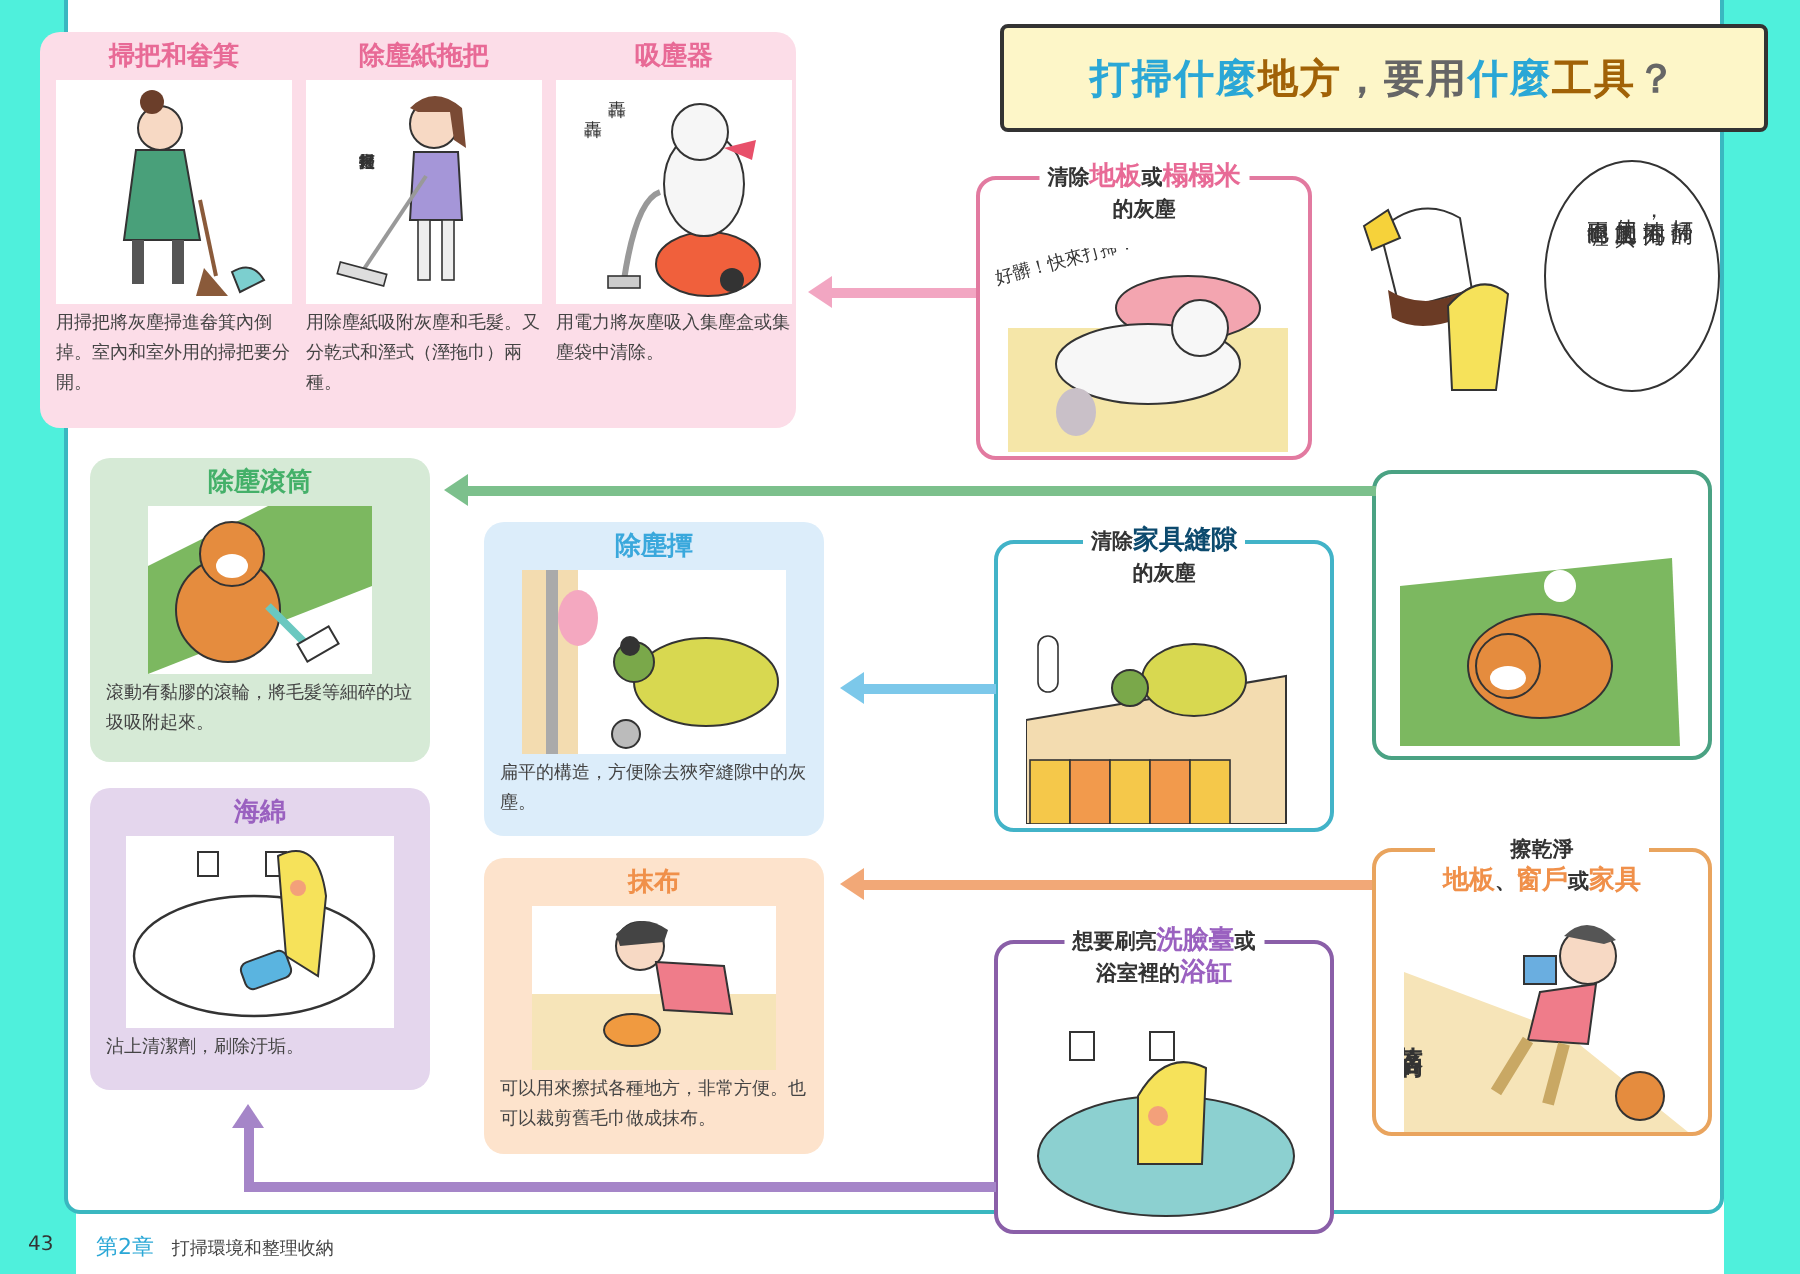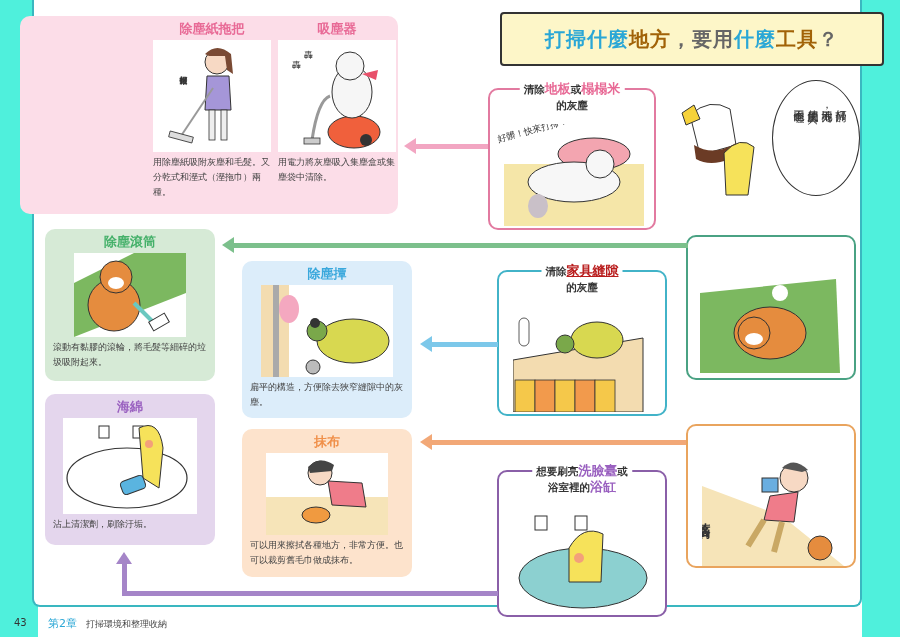--- a/index.html
+++ b/index.html
@@ -29,21 +29,21 @@
 
   .banner { left: 500px; top: 12px; width: 384px; height: 54px; background: #fdf6c8; border: 2px solid #333; border-radius: 4px; display:flex; align-items:center; justify-content:center; font-size: 20px; font-weight: bold; letter-spacing: 1px;}
   .banner .b1 { color: #2aa7d6; }
   .banner .b2 { color: #a16207; }
   .banner .b3 { color: #666; }
 
   .scene { position: absolute; background: #fff; border: 2px solid; border-radius: 10px; }
   .scene-label { position: absolute; left: 50%; transform: translateX(-50%); top: -9px; background: #fff; padding: 0 4px; font-size: 10.5px; font-weight: bold; color: #333; text-align: center; white-space: nowrap; line-height: 16px; }
   .hl-pink { color: #e86a96; font-size: 13px; }
   .hl-green { color: #44b069; font-size: 13px; }
-  .hl-blue { color: #b91c1c; font-size: 13px; text-decoration: underline; }
+  .hl-blue { color: #0c4a6e; font-size: 13px; }
   .hl-orange { color: #f0904a; font-size: 13px; }
   .hl-purple { color: #9a61c0; font-size: 13px; }
 
   .arrow-line { position: absolute; height: 5px; }
   .arrow-head { position: absolute; width: 0; height: 0; }
 
   .footer-num { font-size: 10px; color: #333; }
   .footer-ch { font-size: 9px; color: #444; }
   .footer-ch .chn { color: #2aa7d6; font-size: 11px; }
 
@@ -54,20 +54,36 @@
 </head>
 <body>
 
 <div class="abs teal-left"></div>
 <div class="abs teal-right"></div>
 <div class="abs page-inner"></div>
 <div class="abs" style="left:38px;top:610px;width:824px;height:27px;background:#fff;"></div>
 <div class="abs" style="left:0;top:610px;width:38px;height:27px;background:#4ff0dc;"></div>
 
 <div class="panel pink-panel">
+  <div class="pink-col" style="left:8px;">
+    <div class="panel-title pink-title">掃把和畚箕</div>
+    <div class="panel-img" style="height:112px;margin-top:2px;">
+      <svg width="118" height="112" viewBox="0 0 118 112">
+        <circle cx="52" cy="24" r="11" fill="#f7d9c4" stroke="#333" stroke-width="1"></circle>
+        <circle cx="48" cy="11" r="6" fill="#6b3e2a"></circle>
+        <path d="M40 35 L64 35 L72 80 L34 80 Z" fill="#49a07a" stroke="#333" stroke-width="1"></path>
+        <rect x="38" y="80" width="6" height="22" fill="#555"></rect>
+        <rect x="58" y="80" width="6" height="22" fill="#555"></rect>
+        <line x1="72" y1="60" x2="80" y2="98" stroke="#8a5a3a" stroke-width="2"></line>
+        <path d="M74 94 L86 108 L70 108 Z" fill="#8a5a3a"></path>
+        <path d="M88 96 Q98 90 104 100 L92 106 Z" fill="#7ccfcf" stroke="#333" stroke-width="1"></path>
+      </svg>
+    </div>
+    <div class="panel-cap">用掃把將灰塵掃進畚箕內倒掉。室內和室外用的掃把要分開。</div>
+  </div>
   <div class="pink-col" style="left:133px;">
     <div class="panel-title pink-title">除塵紙拖把</div>
     <div class="panel-img" style="height:112px;margin-top:2px;">
       <svg width="118" height="112" viewBox="0 0 118 112">
         <circle cx="64" cy="22" r="12" fill="#f7d9c4" stroke="#333" stroke-width="1"></circle>
         <path d="M52 14 Q64 2 78 14 L80 34 L74 30 L72 16 L56 16 Z" fill="#7a4a34"></path>
         <path d="M54 36 L76 36 L78 70 L52 70 Z" fill="#a596d8" stroke="#333" stroke-width="1"></path>
         <rect x="56" y="70" width="6" height="30" fill="#eee" stroke="#333" stroke-width="0.8"></rect>
         <rect x="68" y="70" width="6" height="30" fill="#eee" stroke="#333" stroke-width="0.8"></rect>
         <line x1="60" y1="48" x2="28" y2="96" stroke="#999" stroke-width="2"></line>
@@ -154,20 +170,24 @@
     <rect x="42" y="66" width="20" height="32" fill="#f5c84a" stroke="#333" stroke-width="0.8"></rect>
     <rect x="62" y="66" width="20" height="32" fill="#f29a4c" stroke="#333" stroke-width="0.8"></rect>
     <rect x="82" y="66" width="20" height="32" fill="#f5c84a" stroke="#333" stroke-width="0.8"></rect>
     <ellipse cx="84" cy="26" rx="26" ry="18" fill="#d8d850" stroke="#333" stroke-width="1"></ellipse>
     <circle cx="52" cy="30" r="9" fill="#7aa84a" stroke="#333" stroke-width="1"></circle>
     <rect x="6" y="4" width="10" height="28" rx="5" fill="#fff" stroke="#333" stroke-width="0.8"></rect>
   </svg>
 </div>
 
 <div class="scene" style="left:686px;top:424px;width:170px;height:144px;border-color:#e9a45e;">
+  <div class="scene-label">
+    <span>擦乾淨</span><br>
+    <span class="hl-orange">地板</span><span>、</span><span class="hl-orange">窗戶</span><span>或</span><span class="hl-orange">家具</span>
+  </div>
   <svg class="drawing" style="left:14px;top:30px;" width="142" height="110" viewBox="0 0 142 110">
     <path d="M0 30 L80 60 L142 110 L0 110 Z" fill="#f6e4b8"></path>
     <circle cx="92" cy="22" r="14" fill="#f7d9c4" stroke="#333" stroke-width="1"></circle>
     <path d="M80 12 Q92 0 106 14 L100 16 Z" fill="#555"></path>
     <path d="M68 40 L96 36 L92 66 L62 64 Z" fill="#ef7c8a" stroke="#333" stroke-width="1"></path>
     <path d="M62 64 L46 90 M80 66 L72 96" stroke="#c9a864" stroke-width="6"></path>
     <rect x="60" y="22" width="16" height="14" fill="#6aaee0" stroke="#333" stroke-width="1"></rect>
     <circle cx="118" cy="92" r="12" fill="#e58c3e" stroke="#333" stroke-width="1"></circle>
     <text x="2" y="56" font-size="14" font-weight="bold" fill="#333" writing-mode="tb">滴落</text>
   </svg>

